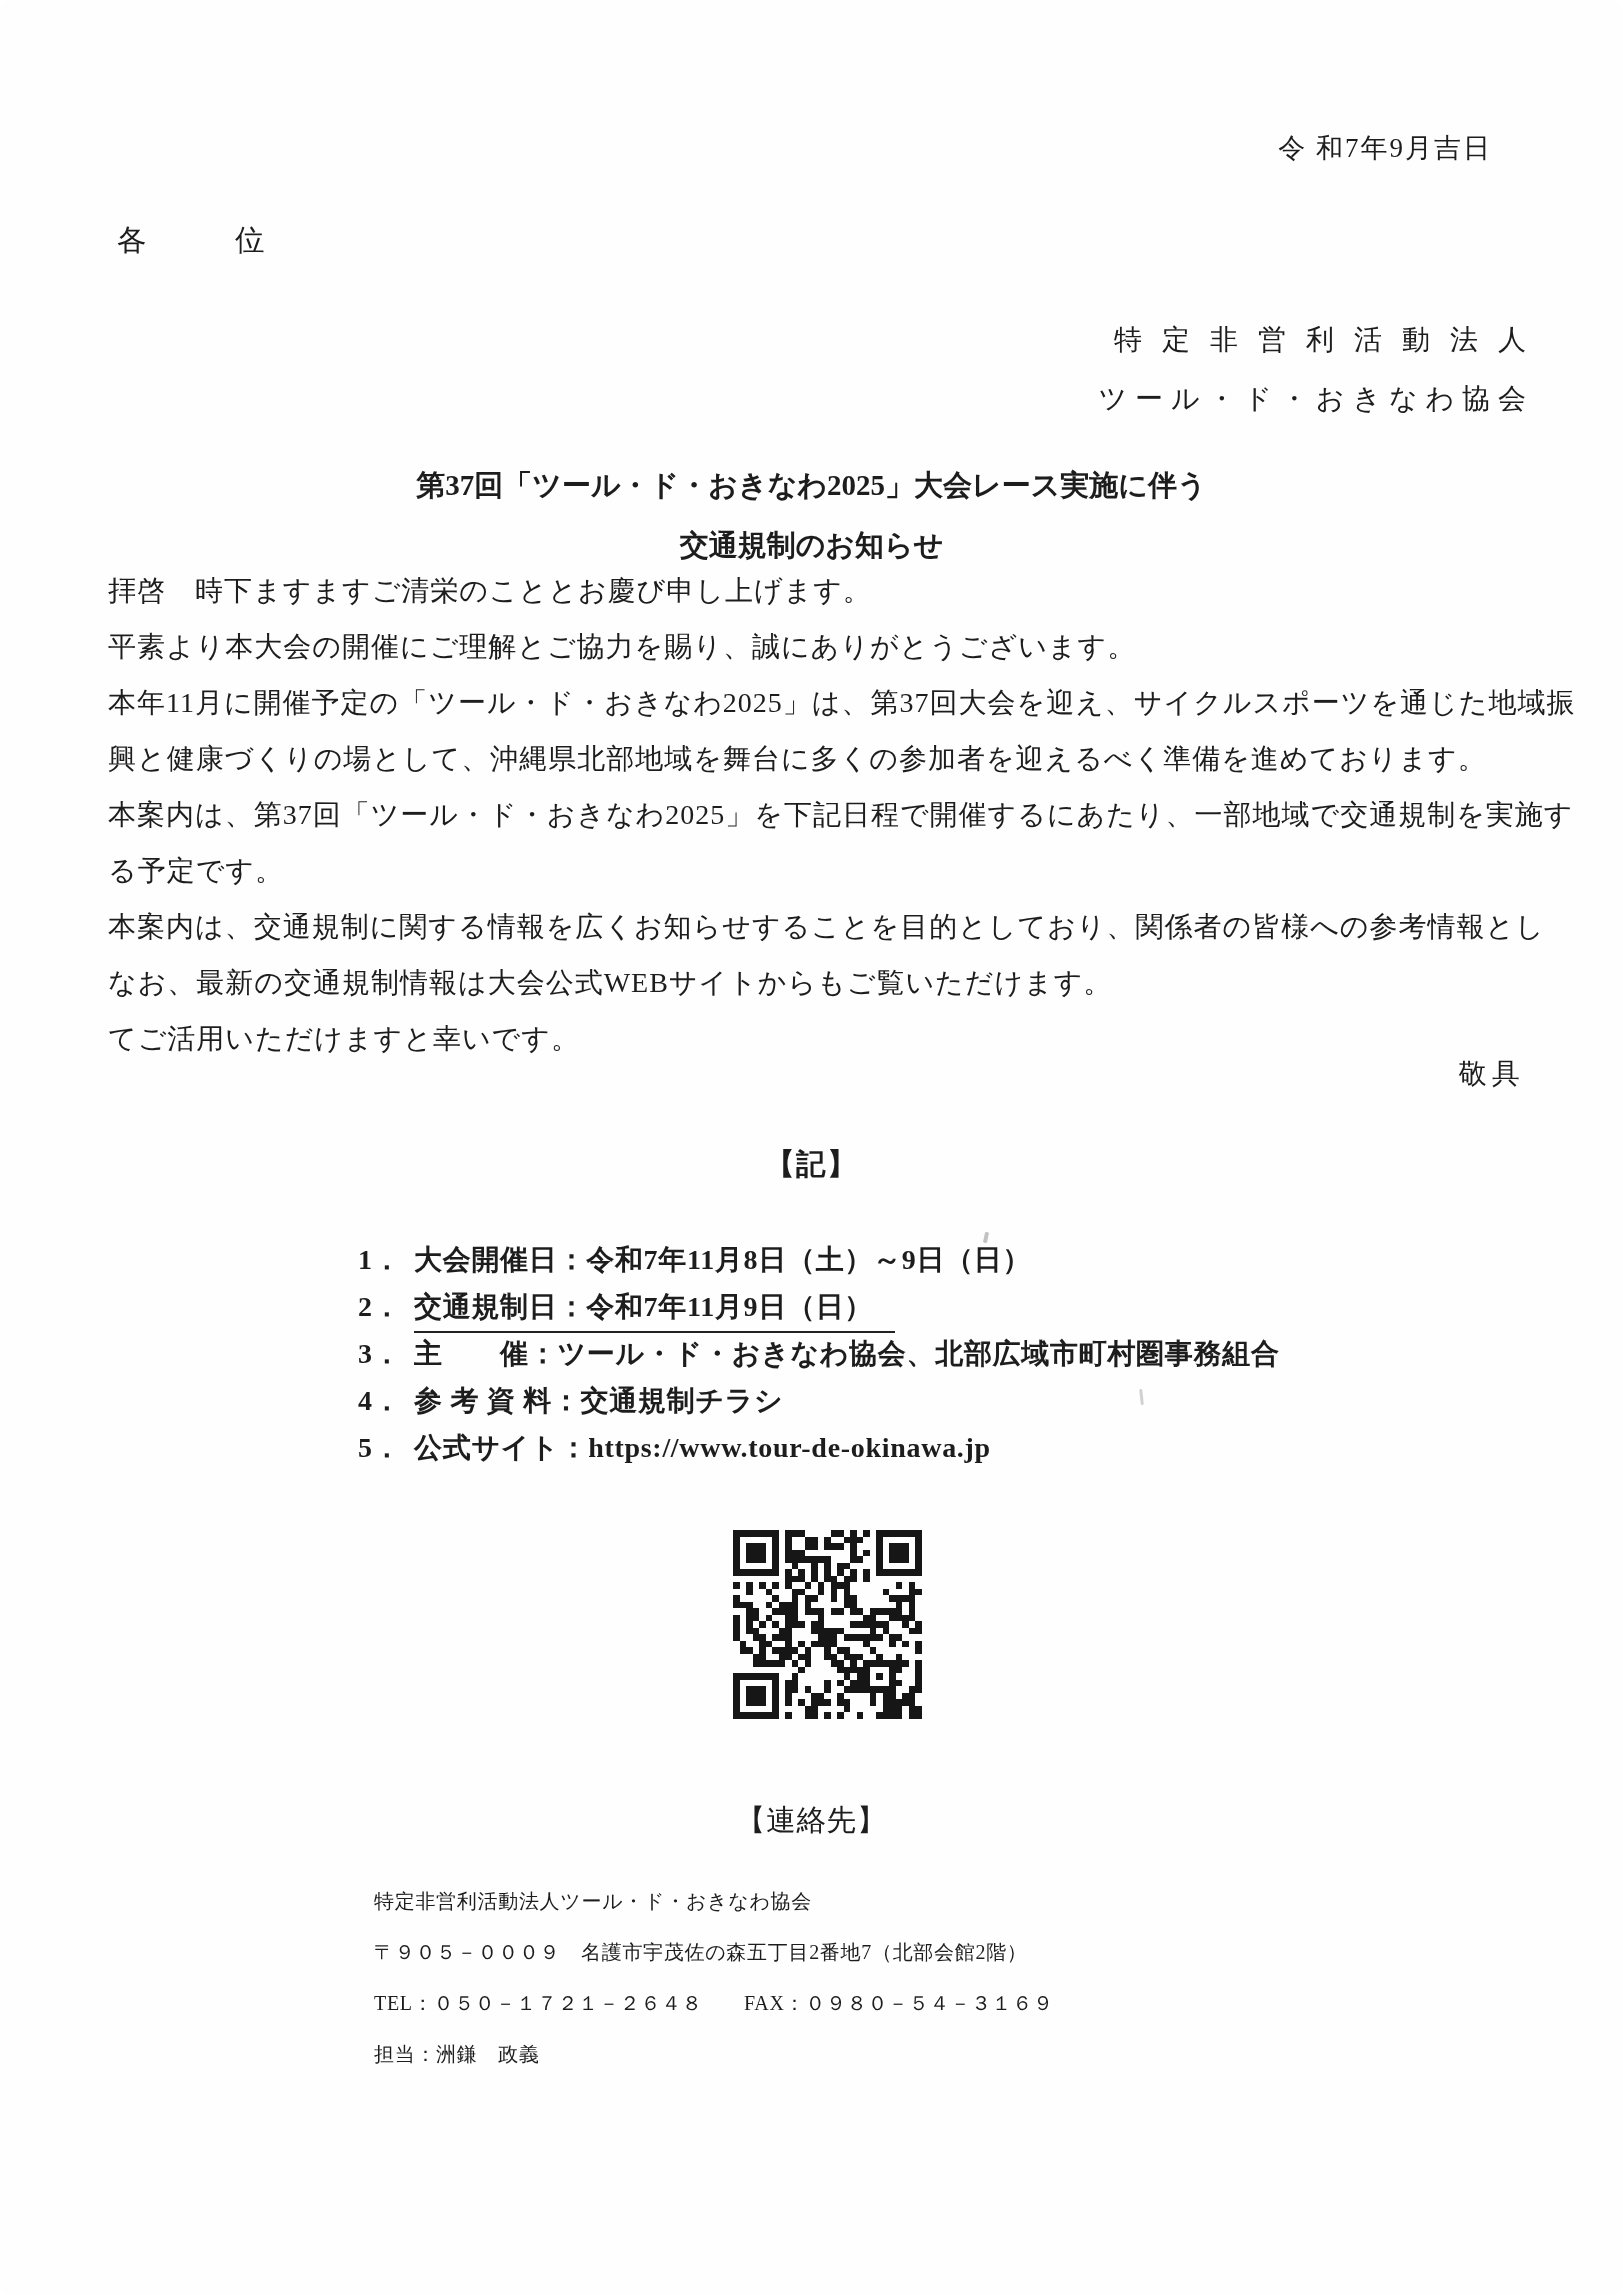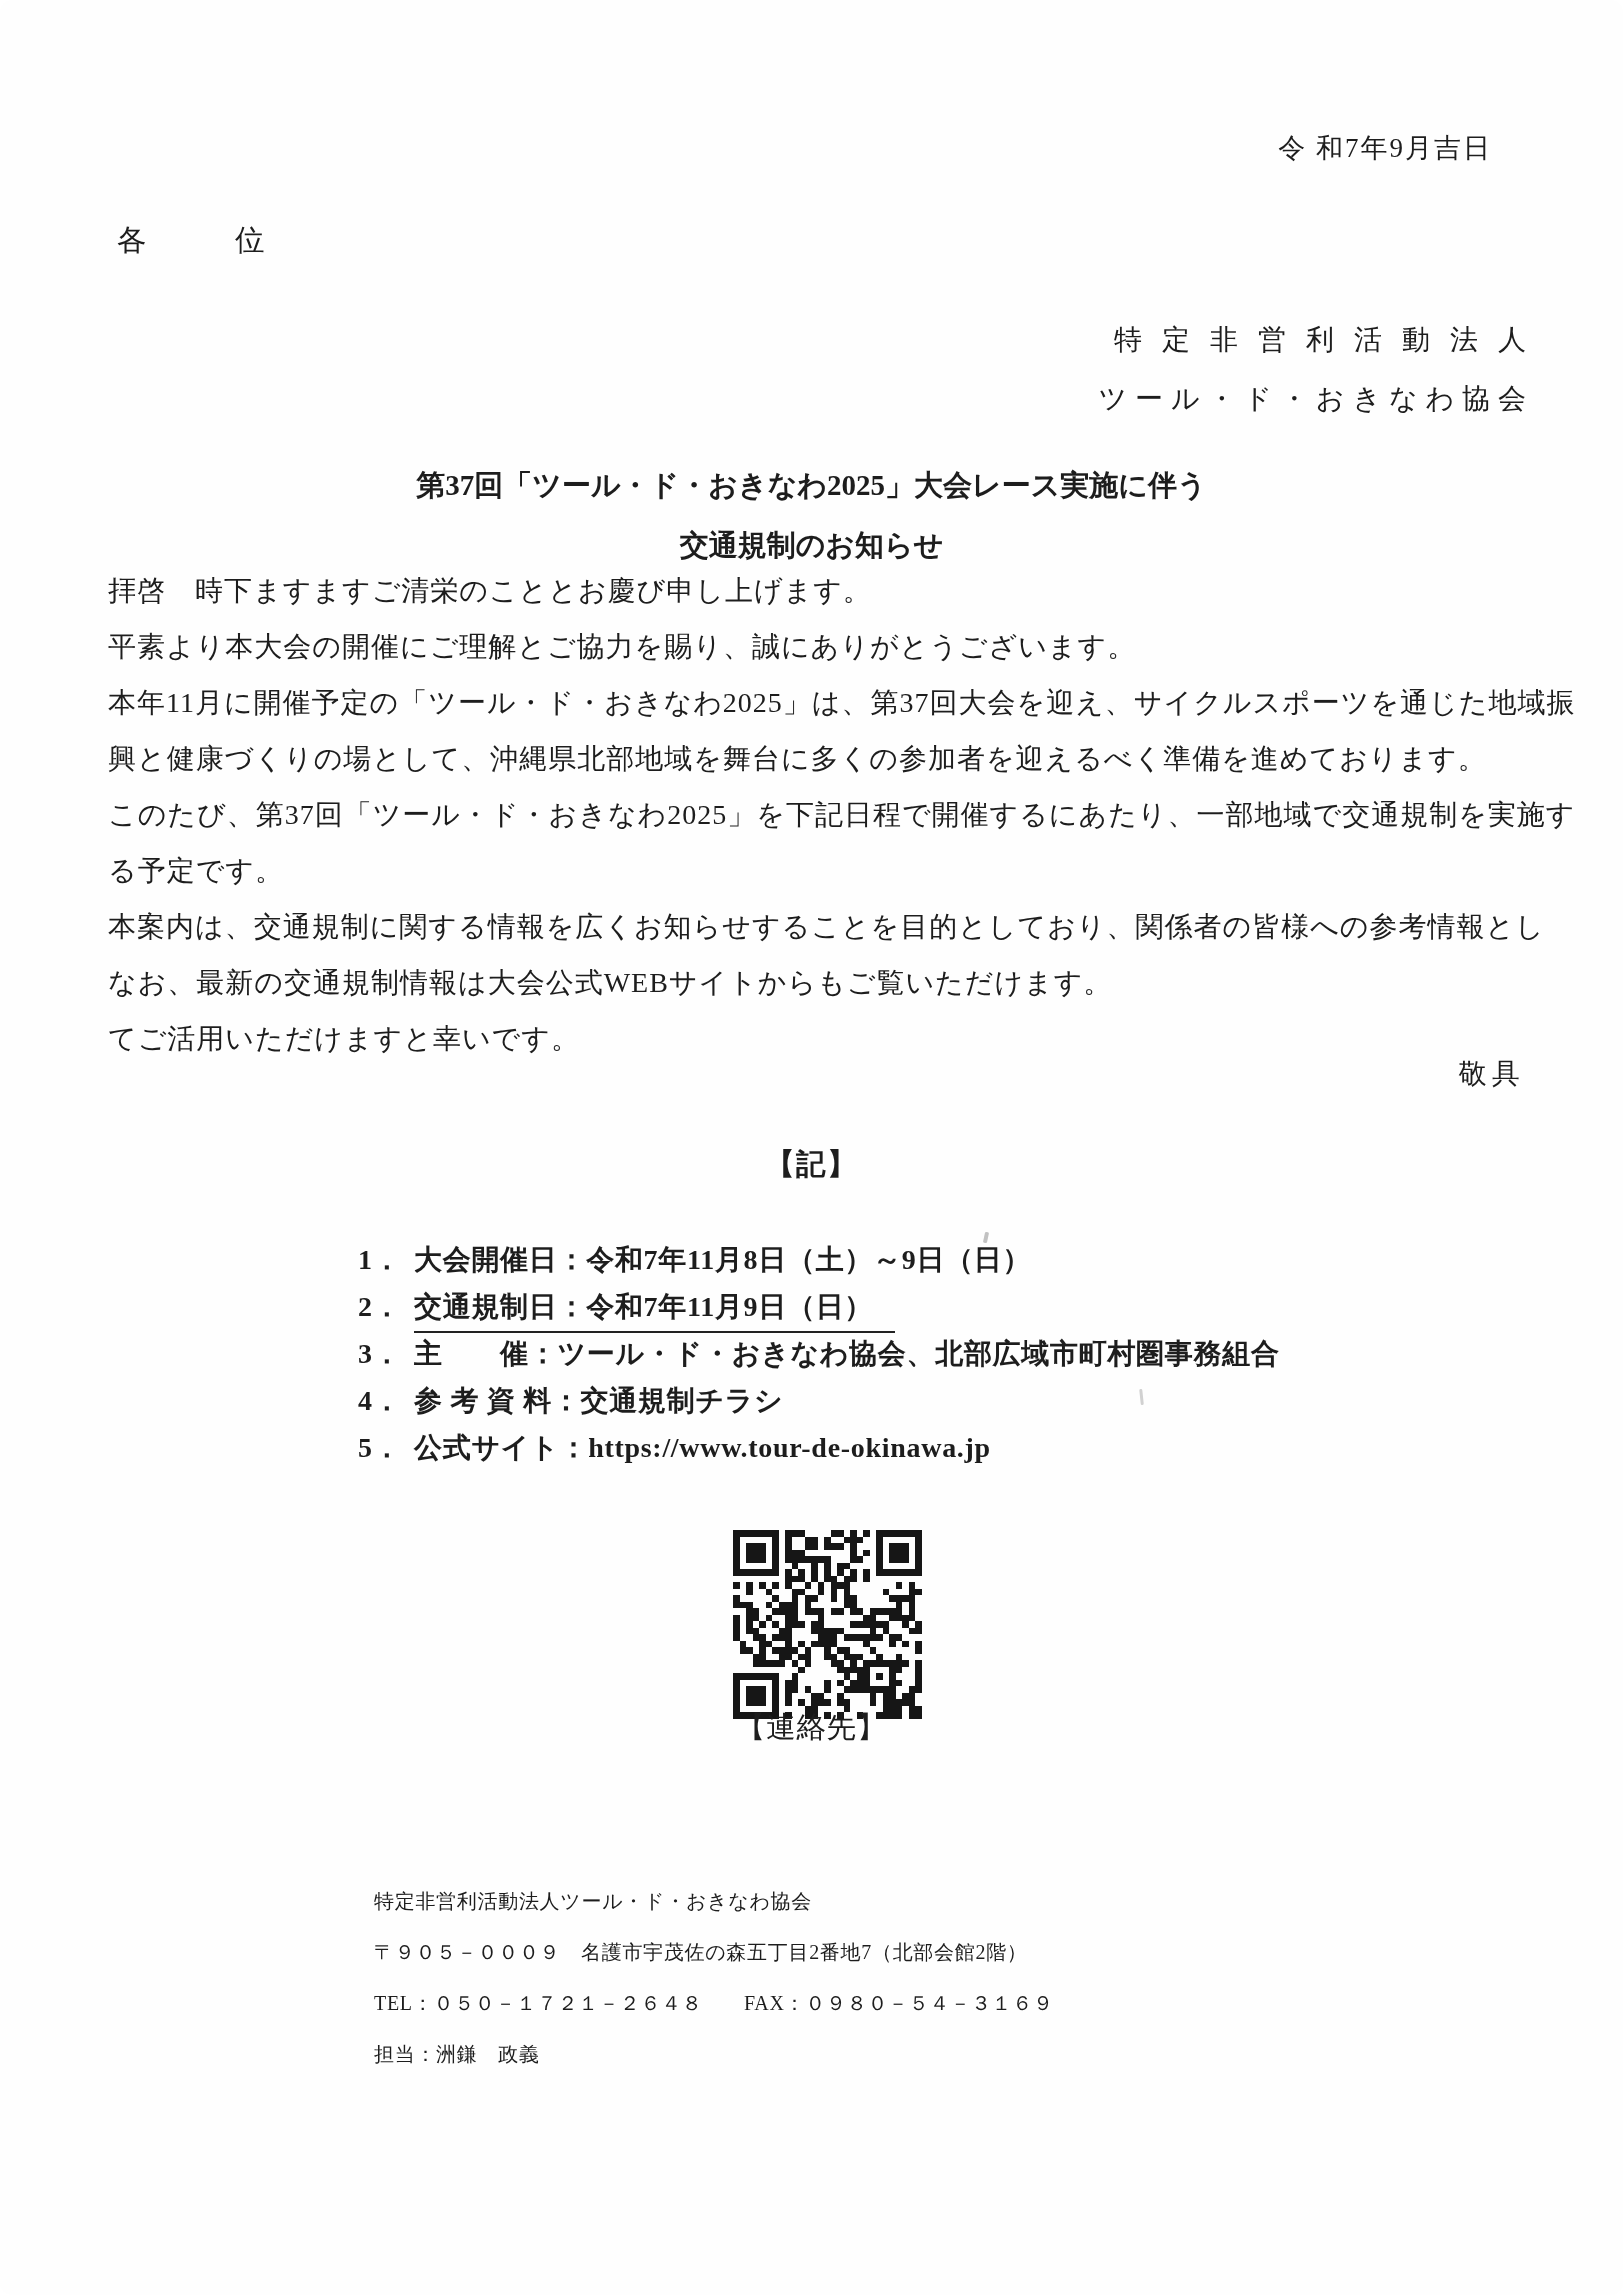--- a/index.html
+++ b/index.html
@@ -54,21 +54,21 @@
   .list .underline{
     display:inline-block;line-height:normal;
     border-bottom:2.6px solid #222;
     padding-bottom:5.2px;padding-right:22px;
   }
   .qr{
     position:absolute;left:733px;top:1530px;width:189px;height:189px;
   }
   .qr svg{width:100%;height:100%;display:block;}
   .contact-header{
-    position:absolute;top:1708px;left:0;width:100%;
+    position:absolute;top:1801px;left:0;width:100%;
     text-align:center;font-size:29.5px;letter-spacing:0.7px;
   }
   .contact{
     position:absolute;top:1876px;left:374px;
     font-size:20px;letter-spacing:0.7px;
   }
   .contact .row{height:51px;line-height:51px;white-space:nowrap;}
   .artifact{position:absolute;background:#8f8f8f;opacity:.55;border-radius:1.3px;}
   .a1{left:984px;top:1232px;width:3.9px;height:11px;transform:rotate(12deg);}
   .a2{left:1140px;top:1389px;width:3.3px;height:15.7px;transform:rotate(-6deg);opacity:.4;}
@@ -90,21 +90,21 @@
   <div class="title">
     <div class="t1">第37回「ツール・ド・おきなわ2025」大会レース実施に伴う</div>
     <div class="t2">交通規制のお知らせ</div>
   </div>
 
   <div class="body-block">
     <div class="line">拝啓　時下ますますご清栄のこととお慶び申し上げます。</div>
     <div class="line">平素より本大会の開催にご理解とご協力を賜り、誠にありがとうございます。</div>
     <div class="line">本年11月に開催予定の「ツール・ド・おきなわ2025」は、第37回大会を迎え、サイクルスポーツを通じた地域振</div>
     <div class="line">興と健康づくりの場として、沖縄県北部地域を舞台に多くの参加者を迎えるべく準備を進めております。</div>
-    <div class="line">このたび、第37回「ツール・ド・おきなわ2025」を下記日程で開催するにあたり、一部地域で交通規制を実施す</div>
+    <div class="line">本案内は、第37回「ツール・ド・おきなわ2025」を下記日程で開催するにあたり、一部地域で交通規制を実施す</div>
     <div class="line">る予定です。</div>
     <div class="line">本案内は、交通規制に関する情報を広くお知らせすることを目的としており、関係者の皆様への参考情報とし</div>
     <div class="line">なお、最新の交通規制情報は大会公式WEBサイトからもご覧いただけます。</div>
     <div class="line">てご活用いただけますと幸いです。</div>
   </div>
 
   <div class="closing">敬具</div>
 
   <div class="marker-ki">【記】</div>
 

